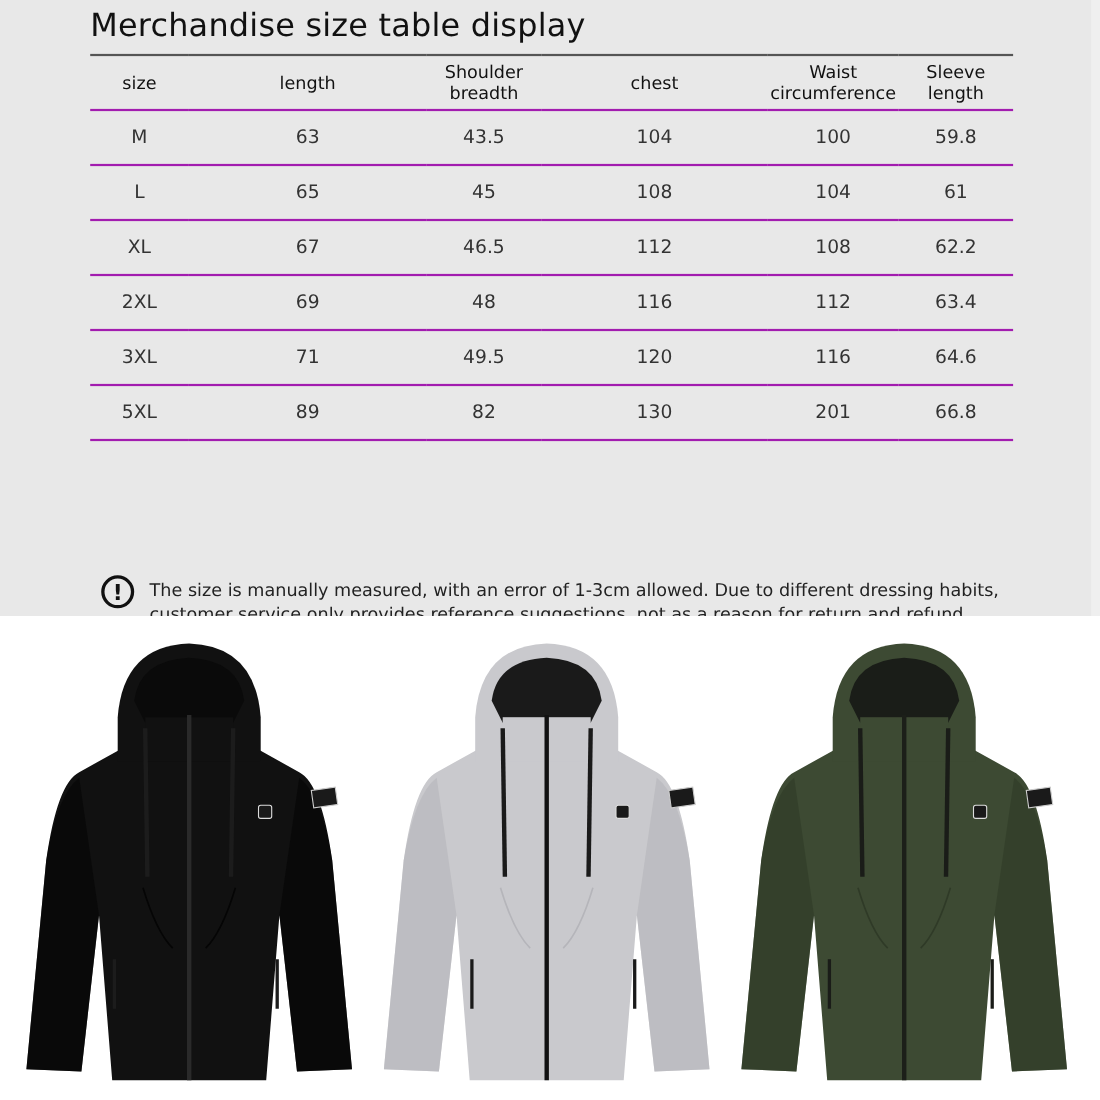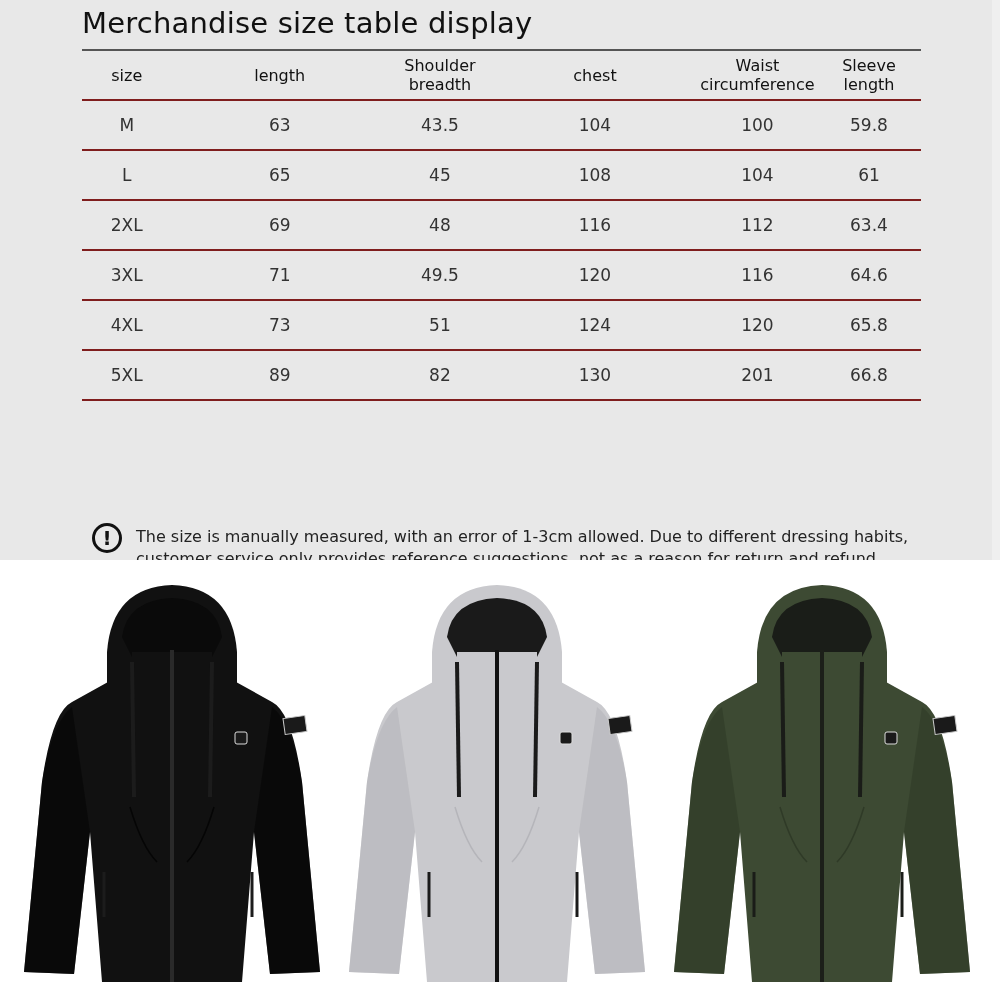--- a/index.html
+++ b/index.html
@@ -1,21 +1,21 @@
 <!DOCTYPE html>
 <html><head>
 <meta charset="utf-8">
 <style>
   html, body { margin:0; padding:0; }
   body { width:1000px; height:1000px; overflow:hidden; background:#ffffff; font-family:"DejaVu Sans", sans-serif; position:relative; }
   .top { position:absolute; left:0; top:0; width:1000px; height:672px; background:#e8e8e8; }
   .top::after { content:""; position:absolute; right:0; top:0; width:8px; height:560px; background:#efefef; }
   .title { position:absolute; left:82px; top:6px; font-size:29px; color:#111; letter-spacing:0.2px; }
   table.size { position:absolute; left:82px; top:49px; width:839px; border-collapse:collapse; }
-  table.size th, table.size td { height:48px; text-align:center; vertical-align:middle; font-weight:normal; color:#222; padding:0; border-top:2px solid #555; border-bottom:2px solid #7f1d1d; }
+  table.size th, table.size td { height:48px; text-align:center; vertical-align:middle; font-weight:normal; color:#222; padding:0; border-top:2px solid #555; border-bottom:2px solid #a21caf; }
   table.size th { font-size:16px; color:#111; }
   table.size td { font-size:17px; color:#333; }
   .c0{width:86px}.c1{width:208px}.c2{width:100px}.c3{width:198px}.c4{width:100px}.c5{width:100px}
   .note { position:absolute; left:92px; top:505px; width:820px; display:flex; align-items:center; }
   .note-icon { width:30px; height:30px; border:3px solid #111; border-radius:50%; box-sizing:border-box; display:flex; align-items:center; justify-content:center; font-weight:bold; font-size:20px; color:#111; margin-right:14px; flex:none; }
   .note-text { font-size:16px; line-height:22px; color:#222;margin-top:21px; }
   .photos { position:absolute; left:0; top:560px; width:1000px; height:440px; background:#fff; }
   .jacket { position:absolute; top:22px; width:320px; height:410px; }
 </style>
 </head>
@@ -46,42 +46,42 @@
         </tr>
         <tr>
           <td class="c0">L</td>
           <td class="c1">65</td>
           <td class="c2">45</td>
           <td class="c3">108</td>
           <td class="c4">104</td>
           <td class="c5">61</td>
         </tr>
         <tr>
+          <td class="c0">XL</td>
+          <td class="c1">67</td>
+          <td class="c2">46.5</td>
+          <td class="c3">112</td>
+          <td class="c4">108</td>
+          <td class="c5">62.2</td>
+        </tr>
+        <tr>
           <td class="c0">2XL</td>
           <td class="c1">69</td>
           <td class="c2">48</td>
           <td class="c3">116</td>
           <td class="c4">112</td>
           <td class="c5">63.4</td>
         </tr>
         <tr>
           <td class="c0">3XL</td>
           <td class="c1">71</td>
           <td class="c2">49.5</td>
           <td class="c3">120</td>
           <td class="c4">116</td>
           <td class="c5">64.6</td>
-        </tr>
-        <tr>
-          <td class="c0">4XL</td>
-          <td class="c1">73</td>
-          <td class="c2">51</td>
-          <td class="c3">124</td>
-          <td class="c4">120</td>
-          <td class="c5">65.8</td>
         </tr>
         <tr>
           <td class="c0">5XL</td>
           <td class="c1">89</td>
           <td class="c2">82</td>
           <td class="c3">130</td>
           <td class="c4">201</td>
           <td class="c5">66.8</td>
         </tr>
       </tbody>

